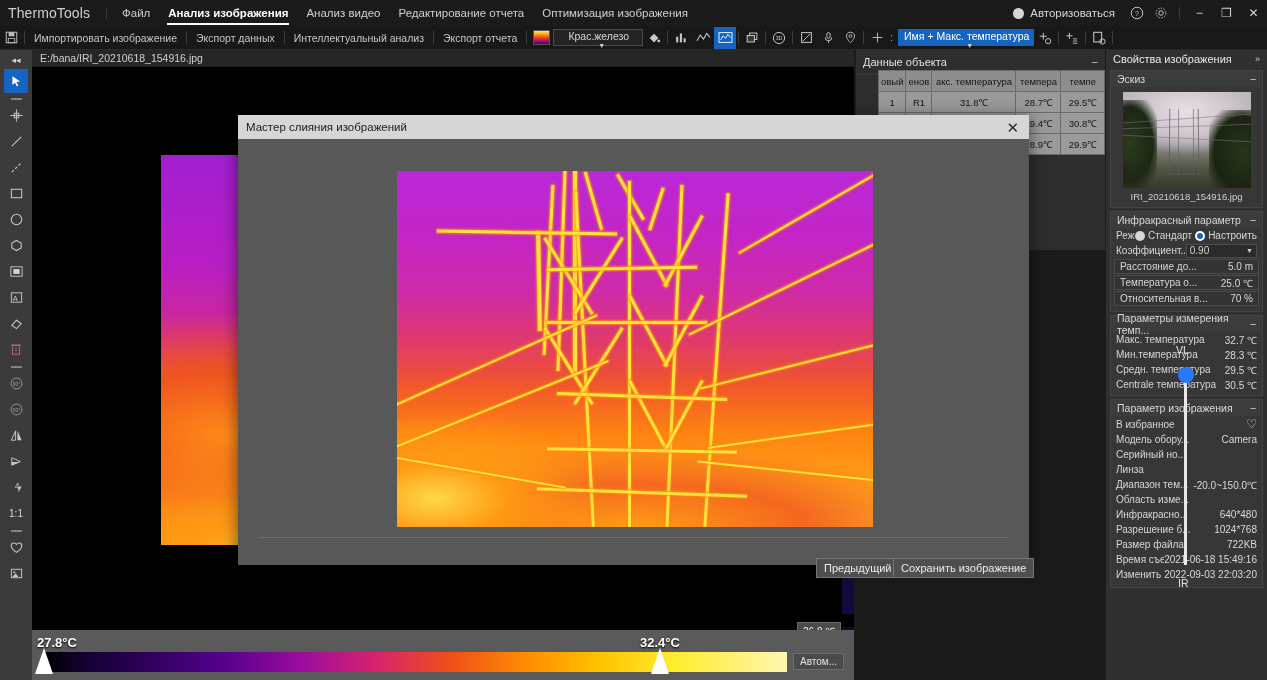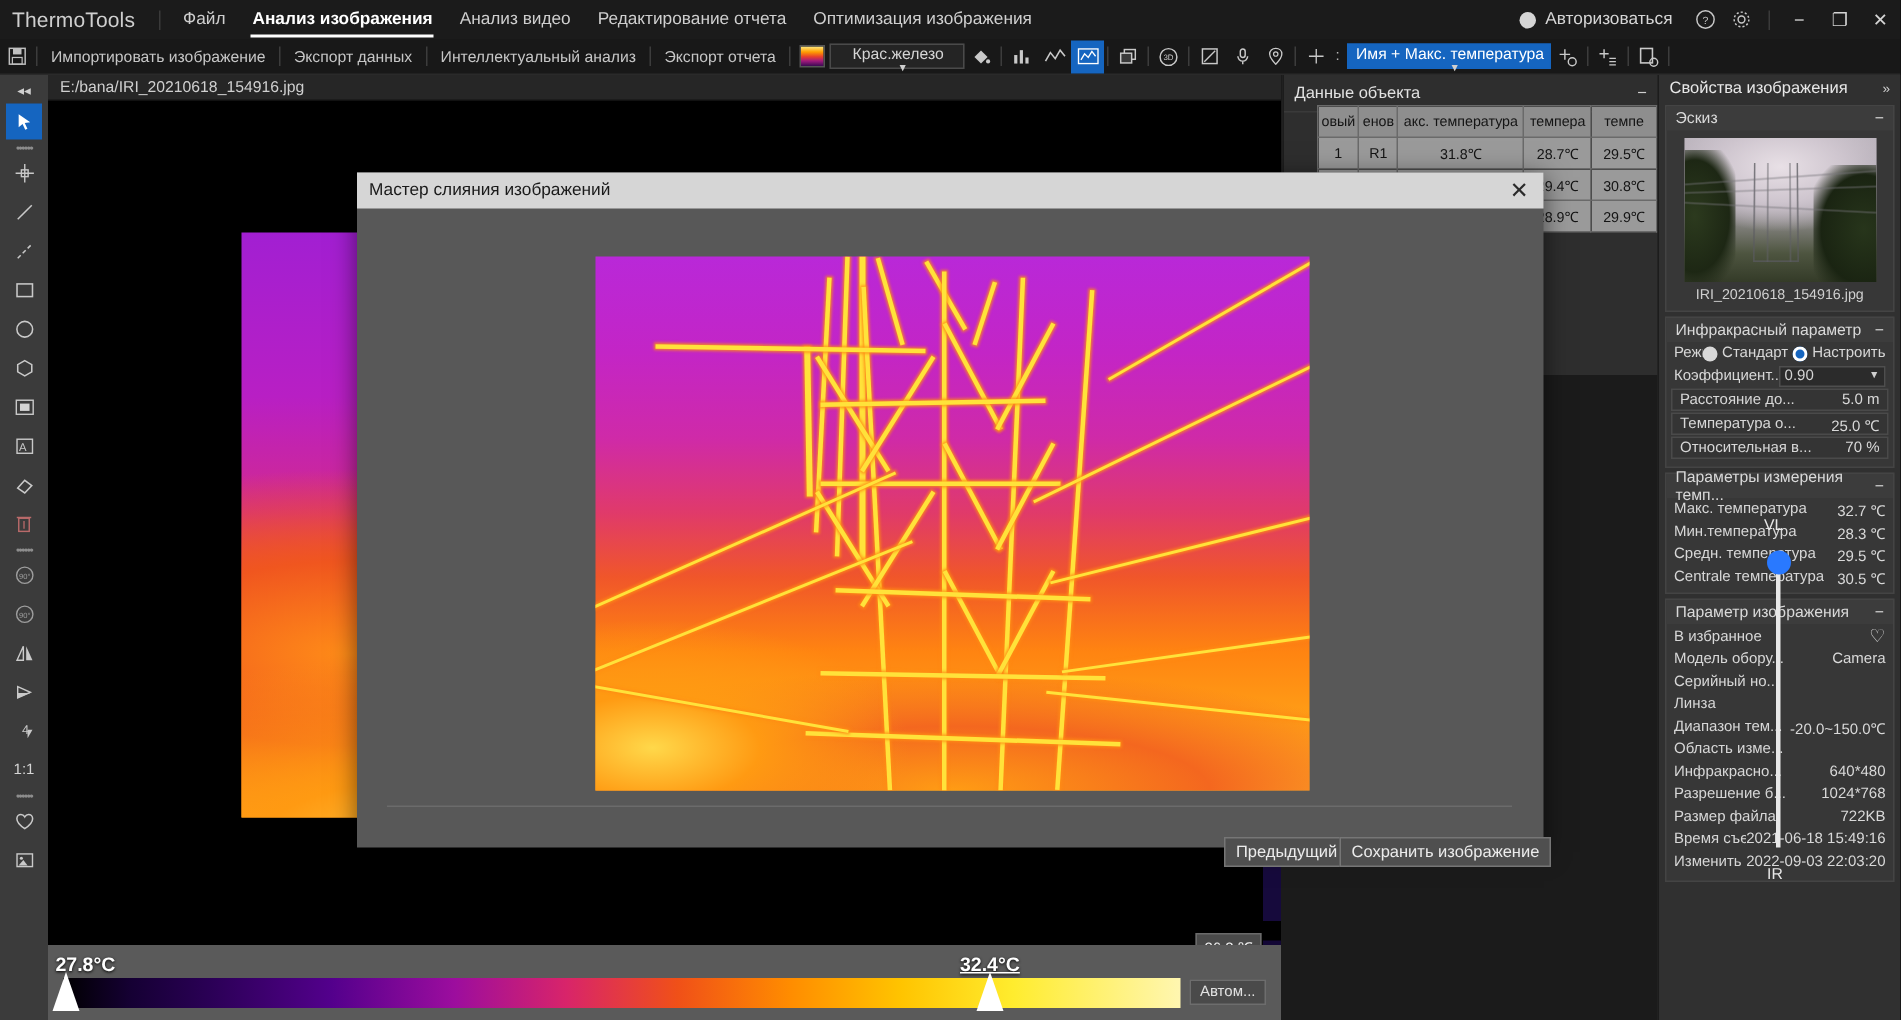--- a/index.html
+++ b/index.html
@@ -483,21 +483,21 @@
       <div class="marker-sq" style="left:810px; top:96px; background:#f6ef9f;"></div>
 
       <div class="marker-sq" style="left:810px; top:495px; height:52px; background:#160a3c;"></div>
       <div class="marker-sq" style="left:810px; top:560px; height:22px; background:#120635;"></div>
       <div class="marker-box" style="left:765px; top:555px;">26.8 ℃</div>
     </div>
   </div>
 
   <div class="scalebar">
     <div class="sc-label" style="left:5px;">27.8°C</div>
-    <div class="sc-label" style="left:608px;text-decoration:underline;">32.4°C</div>
+    <div class="sc-label" style="left:608px;">32.4°C</div>
     <div class="sc-grad"></div>
     <div class="sc-arrow" style="left:3px; top:18px;"></div>
     <div class="sc-arrow" style="left:619px; top:18px;"></div>
     <div class="auto-btn">Автом...</div>
   </div>
 
   <div class="objpanel">
     <div class="panel-hd">
       <span>Данные объекта</span>
       <span class="mini">−</span>

